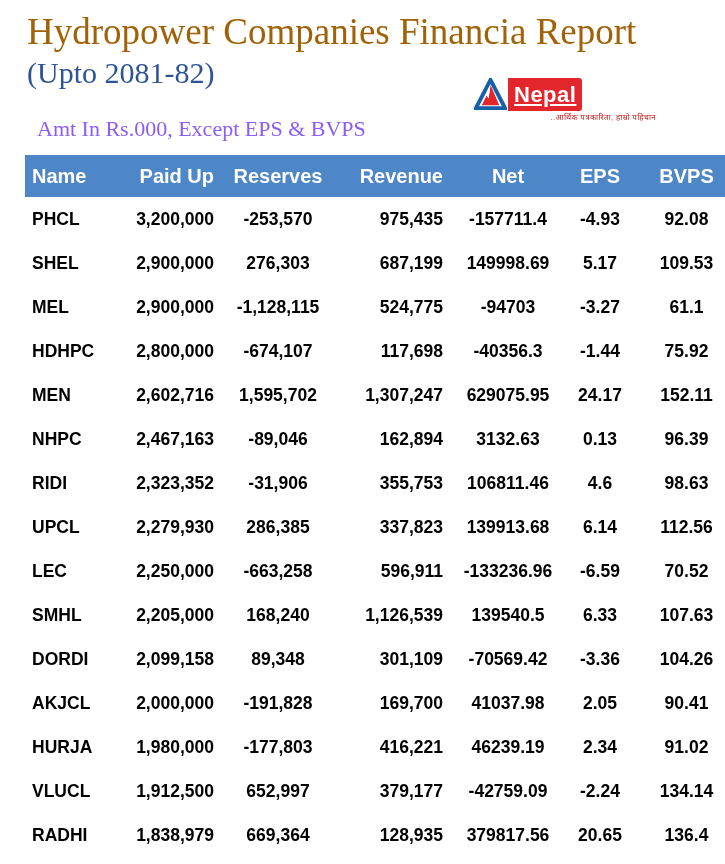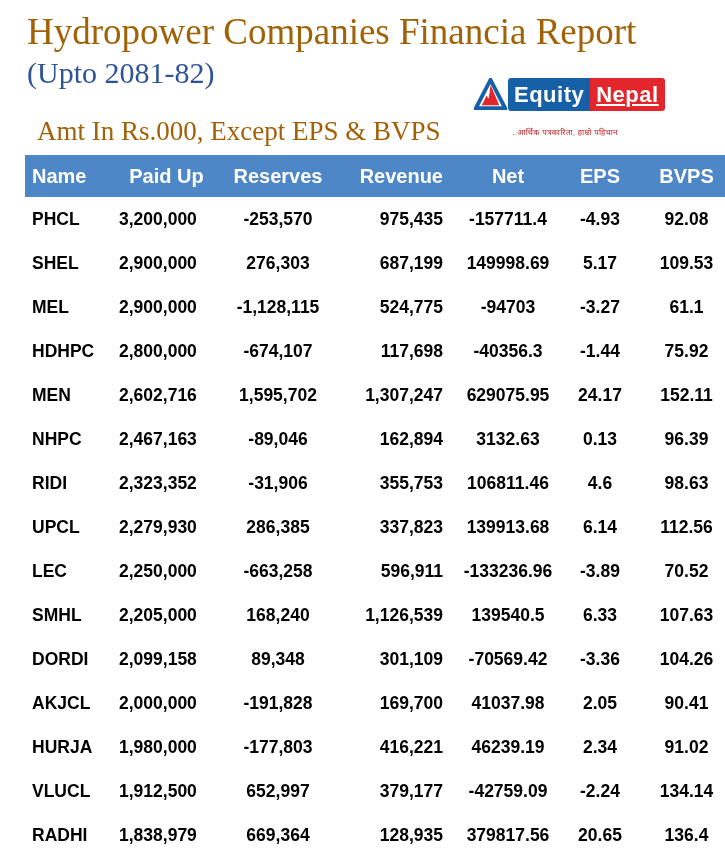--- a/index.html
+++ b/index.html
@@ -13,52 +13,52 @@
     font-size:37px;line-height:44px;color:#a16207;white-space:nowrap;
   }
   .subtitle{
     position:absolute;left:27px;top:56px;
     font-family:"Liberation Serif", serif;font-weight:400;
     font-size:30px;color:#2F5496;white-space:nowrap;
   }
   .note{
     position:absolute;left:37px;top:116px;
     font-family:"Liberation Serif", serif;font-weight:400;
-    font-size:27px;color:#a16207;white-space:nowrap;
+    font-size:22px;color:#8b5cf6;white-space:nowrap;
   }
   .logo{
     position:absolute;left:474px;top:78px;width:182px;
   }
   .logo-row{display:flex;align-items:stretch;height:33px;}
   .logo-icon{width:33px;height:33px;flex:0 0 33px;margin-right:1px;}
   .logo-seg{
     display:flex;align-items:center;color:#ffffff;
     font-weight:bold;font-size:22px;letter-spacing:0.5px;
     padding:0 6px;white-space:nowrap;
   }
   .logo-equity{border-radius:3px 0 0 3px;}
   .logo-nepal{border-radius:0 3px 3px 0;text-decoration:underline;}
   .logo-tagline{
-    text-align:center;font-size:8px;color:#C02020;margin-top:15px;
+    text-align:right;font-size:8px;color:#C02020;margin-top:0;
     letter-spacing:0.3px;white-space:nowrap;overflow:hidden;
   }
   table.fin{
     position:absolute;left:25px;top:155px;width:668px;
     border-collapse:collapse;table-layout:fixed;
   }
   table.fin thead tr{height:42px;}
   table.fin thead th{
     color:#ffffff;font-size:20px;font-weight:bold;vertical-align:middle;
   }
   table.fin tbody tr{height:44px;}
   table.fin td{
     color:#000000;font-size:17.5px;font-weight:bold;vertical-align:middle;
   }
   .c0{width:85px;text-align:left;padding-left:7px;}
-  .c1{width:95px;padding-right:8px;}
+  .c1{width:95px;text-align:right;padding-right:8px;}
   .c2{width:110px;text-align:center;padding-right:8px;}
   .c3{width:101px;text-align:right;padding-right:10px;}
   .c4{width:108px;text-align:center;}
   .c5{width:72px;text-align:center;}
   .c6{width:97px;text-align:center;}
 </style>
 </head>
 <body>
 
 <div class="title">Hydropower Companies Financia Report</div>
@@ -66,21 +66,20 @@
 
 <div class="logo">
   <div class="logo-row">
     <span class="logo-icon">
       <svg viewBox="0 0 34 34" width="33" height="33">
         <polygon points="17,2 32,31 2,31" fill="#ffffff" stroke="#1660A8" stroke-width="4"></polygon>
         <path d="M17 7 L26 28 L8 28 L13 18 L15 21 Z" fill="#E3252C"></path>
         <path d="M13 18 L15 21 L17 7 L14 13 Z" fill="#ffffff"></path>
       </svg>
     </span>
-    <span class="logo-seg logo-equity" style="background: rgb(22, 96, 168);">Equity</span>
     <span class="logo-seg logo-nepal" style="background: rgb(227, 37, 44);">Nepal</span>
   </div>
   <div class="logo-tagline">..आर्थिक पत्रकारिता, हाम्रो पहिचान</div>
 </div>
 
 <div class="note">Amt In Rs.000, Except EPS &amp; BVPS</div>
 
 <table class="fin">
   <thead>
     <tr style="background: rgb(78, 135, 199);">
@@ -165,21 +164,21 @@
         <td class="c4">139913.68</td>
         <td class="c5">6.14</td>
         <td class="c6">112.56</td>
       </tr>
       <tr>
         <td class="c0">LEC</td>
         <td class="c1">2,250,000</td>
         <td class="c2">-663,258</td>
         <td class="c3">596,911</td>
         <td class="c4">-133236.96</td>
-        <td class="c5">-3.89</td>
+        <td class="c5">-6.59</td>
         <td class="c6">70.52</td>
       </tr>
       <tr>
         <td class="c0">SMHL</td>
         <td class="c1">2,205,000</td>
         <td class="c2">168,240</td>
         <td class="c3">1,126,539</td>
         <td class="c4">139540.5</td>
         <td class="c5">6.33</td>
         <td class="c6">107.63</td>

